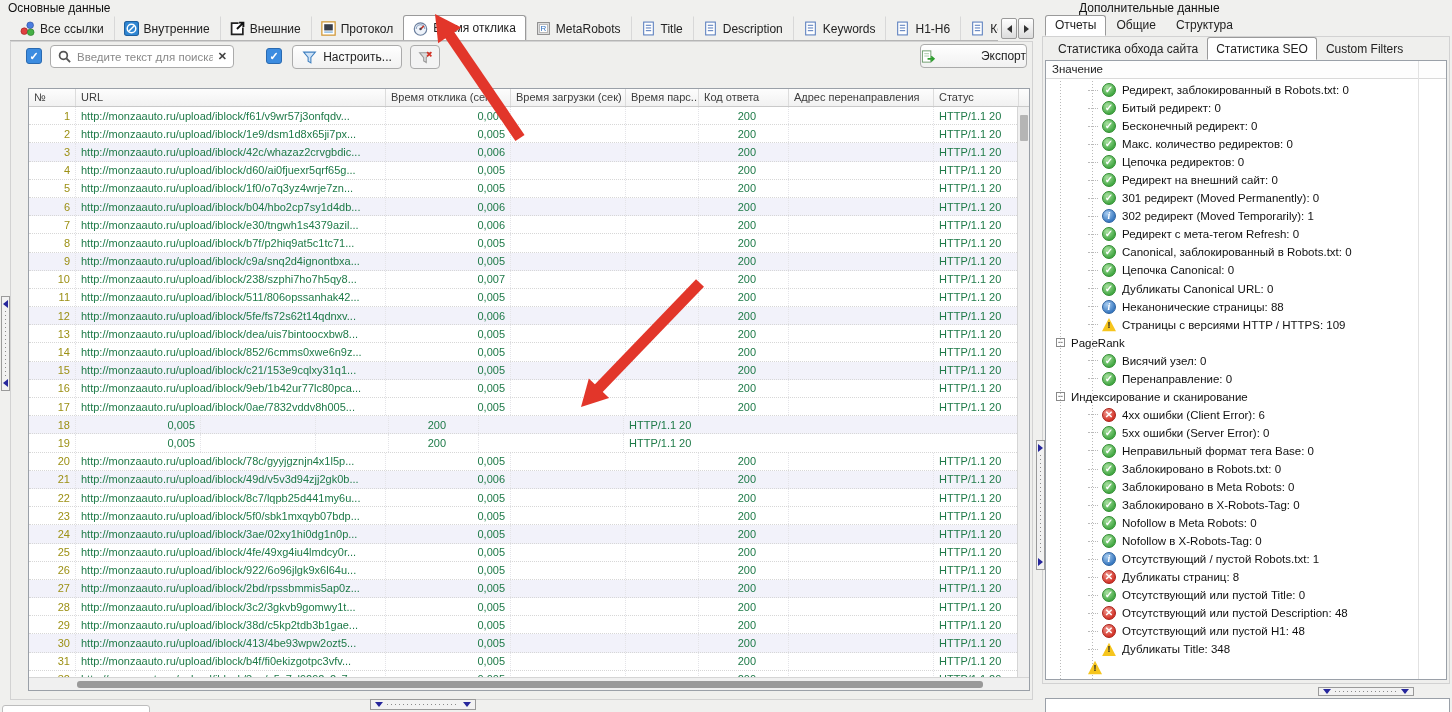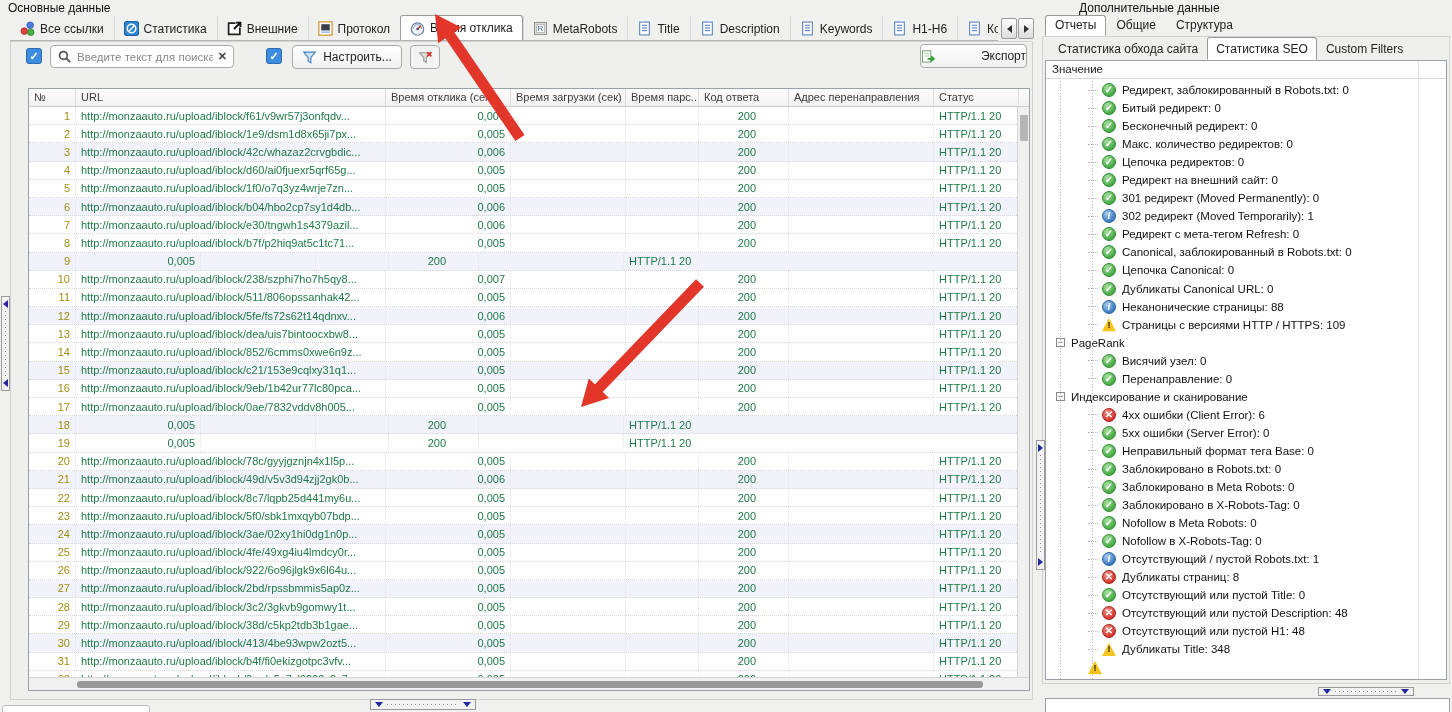--- a/index.html
+++ b/index.html
@@ -104,21 +104,21 @@
   </div>
 
   <div class="tab">
     <span class="tab-ic">
         <svg viewBox="0 0 14 14">
           <rect x="0.5" y="0.5" width="13" height="13" rx="2" fill="#2f86d2" stroke="#1e5f9e"></rect>
           <circle cx="7" cy="7" r="4" fill="none" stroke="#fff" stroke-width="1.4"></circle>
           <line x1="4.2" y1="9.8" x2="9.8" y2="4.2" stroke="#fff" stroke-width="1.4"></line>
         </svg>
       </span>
-    <span class="tab-lb">Статистика</span>
+    <span class="tab-lb">Внутренние</span>
   </div>
 
   <div class="tab">
     <span class="tab-ic">
         <svg viewBox="0 0 14 14">
           <path d="M12 6 V12.5 H1.5 V2 H8" fill="#fff" stroke="#222" stroke-width="1.6"></path>
           <path d="M6.5 7.5 L12.5 1.5 M8.5 1.5 H12.5 V5.5" fill="none" stroke="#111" stroke-width="1.8"></path>
         </svg>
       </span>
     <span class="tab-lb">Внешние</span>
@@ -361,20 +361,21 @@
     <div class="td grn rt c2" style="width: 125px;">0,005</div>
     <div class="td c3" style="width: 115px;"></div>
     <div class="td c4" style="width: 73px;"></div>
     <div class="td grn rt c5" style="padding-right: 32px; width: 90px;">200</div>
     <div class="td c6" style="width: 145px;"></div>
     <div class="td grn c7" style="border-right: none; width: 85px;">HTTP/1.1 20</div>
   </div>
 
   <div class="trow alt">
     <div class="td num c0" style="width: 47px;">9</div>
+    <div class="td grn c1" style="width: 310px;">http://monzaauto.ru/upload/iblock/c9a/snq2d4ignontbxa...</div>
     <div class="td grn rt c2" style="width: 125px;">0,005</div>
     <div class="td c3" style="width: 115px;"></div>
     <div class="td c4" style="width: 73px;"></div>
     <div class="td grn rt c5" style="padding-right: 32px; width: 90px;">200</div>
     <div class="td c6" style="width: 145px;"></div>
     <div class="td grn c7" style="border-right: none; width: 85px;">HTTP/1.1 20</div>
   </div>
 
   <div class="trow">
     <div class="td num c0" style="width: 47px;">10</div>

